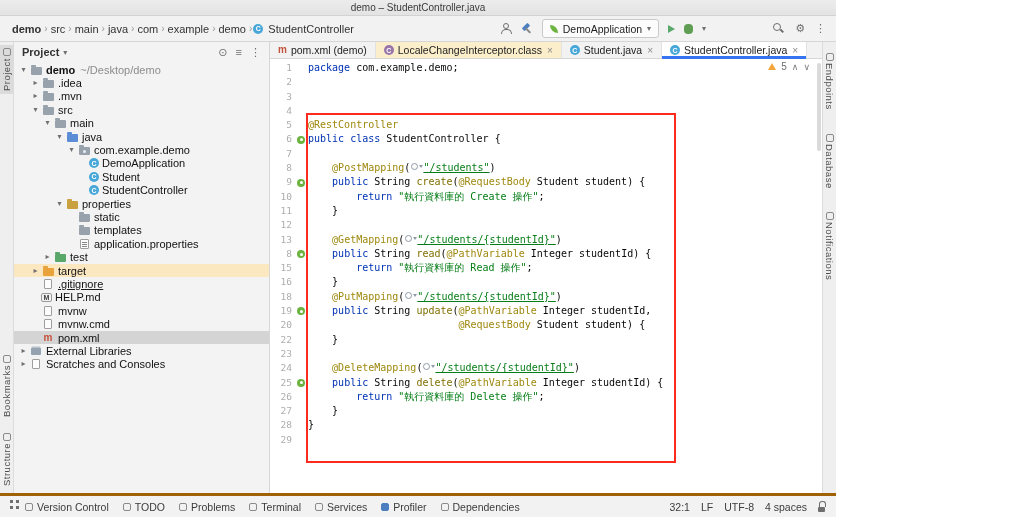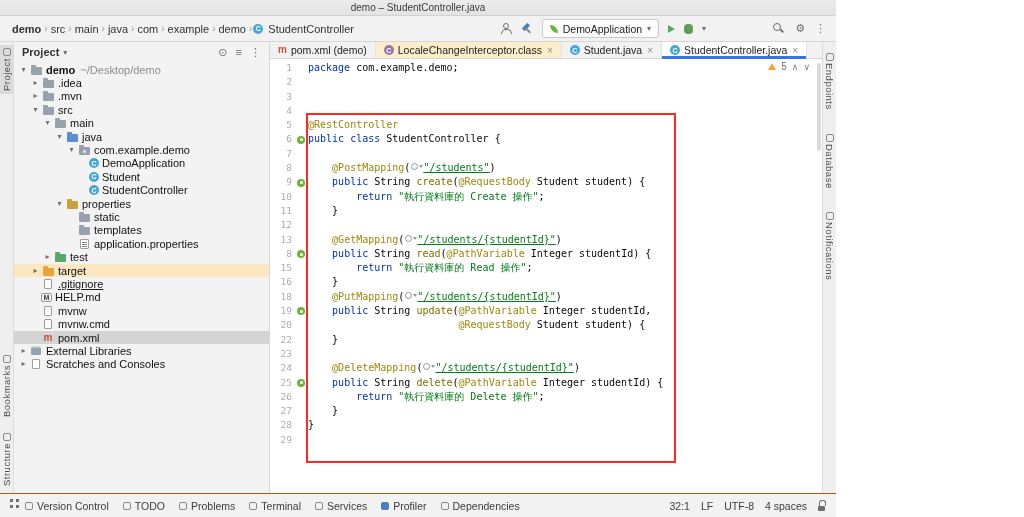--- a/index.html
+++ b/index.html
@@ -103,21 +103,21 @@
   .inlay::after{content:"";position:absolute;right:0;top:3px;width:0;height:0;border-left:2.5px solid transparent;border-right:2.5px solid transparent;border-top:3px solid #8E9AA6;}
   .inspect{position:absolute;top:2px;right:12px;display:flex;align-items:center;gap:5px;color:#6E6E6E;font-size:10px;font-family:"Liberation Sans","DejaVu Sans",sans-serif;z-index:5;}
   .warn-tri{width:0;height:0;border-left:4px solid transparent;border-right:4px solid transparent;border-bottom:7px solid var(--warning,#F2A63A);}
   .chevvy{font-size:9px;color:#7a7a7a;}
   .vscroll{position:absolute;right:1px;top:4px;width:4px;height:88px;background:#DADADA;border-radius:2px;}
 
   
   .annot{position:absolute;left:306px;top:113px;width:370px;height:350px;border:2px solid var(--annotation-box,#FD2B1E);pointer-events:none;z-index:50;}
 
   
-  .statusbar{height:24px;flex:none;background:#F2F2F2;border-top:1px solid #a16207;display:flex;align-items:center;padding:0 10px;font-size:10.5px;color:#3C3C3C;}
+  .statusbar{height:24px;flex:none;background:#F2F2F2;border-top:3px solid #a16207;display:flex;align-items:center;padding:0 10px;font-size:10.5px;color:#3C3C3C;}
   .ic-grid{width:3px;height:3px;background:#6e6e6e;box-shadow:6px 0 #6e6e6e,0 6px #6e6e6e,6px 6px #6e6e6e;margin:-5px 8px 5px 0;}
   .sb-left{display:flex;align-items:center;gap:14px;margin-left:4px;}
   .sb-right{display:flex;align-items:center;gap:11px;margin-left:auto;}
   .sb-item{display:inline-flex;align-items:center;gap:4px;cursor:default;}
   .mini{width:8px;height:8px;border:1px solid #8A8A8A;border-radius:2px;flex:none;}
   .mini.profiler-icon{background:#4C7FBF;border-color:#4C7FBF;}
   .ic-lock{position:relative;width:9px;height:11px;margin-left:10px;display:inline-block;}
   .ic-lock::before{content:"";position:absolute;left:2px;top:0;width:5px;height:5px;border:1.3px solid #6E6E6E;border-bottom:none;border-radius:3px 3px 0 0;}
   .ic-lock::after{content:"";position:absolute;left:1px;bottom:0;width:7px;height:5px;background:#6E6E6E;border-radius:1px;}
 </style>

